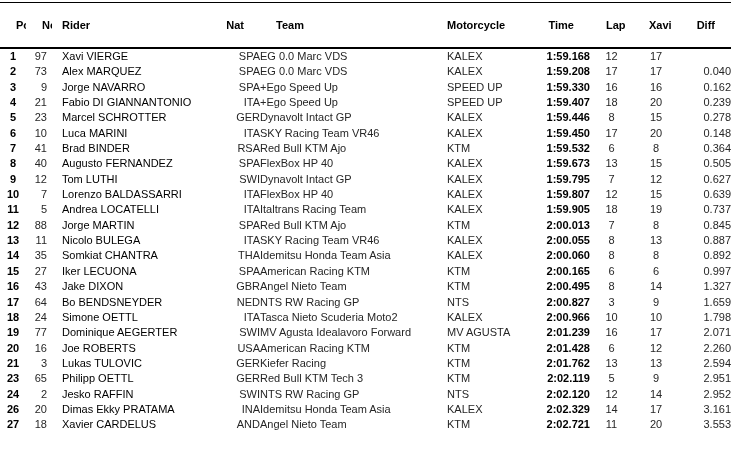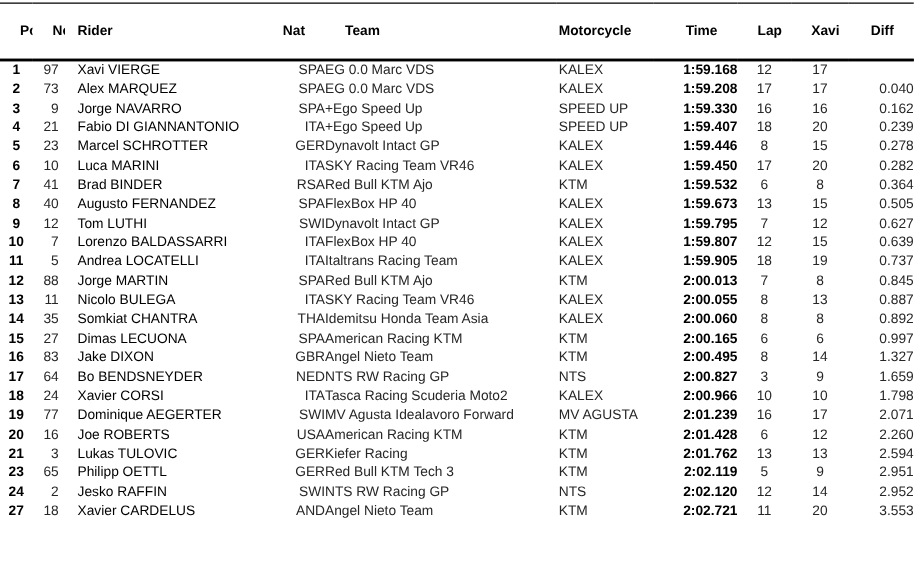--- a/index.html
+++ b/index.html
@@ -166,21 +166,21 @@
         <tr>
           <td class="col-pos">6</td>
           <td class="col-no">10</td>
           <td class="col-rider">Luca MARINI</td>
           <td class="col-nat">ITA</td>
           <td class="col-team">SKY Racing Team VR46</td>
           <td class="col-motorcycle">KALEX</td>
           <td class="col-time">1:59.450</td>
           <td class="col-lap">17</td>
           <td class="col-total">20</td>
-          <td class="col-diff">0.282</td>
+          <td class="col-diff">0.148</td>
         </tr>
         <tr>
           <td class="col-pos">7</td>
           <td class="col-no">41</td>
           <td class="col-rider">Brad BINDER</td>
           <td class="col-nat">RSA</td>
           <td class="col-team">Red Bull KTM Ajo</td>
           <td class="col-motorcycle">KTM</td>
           <td class="col-time">1:59.532</td>
           <td class="col-lap">6</td>
@@ -267,32 +267,32 @@
           <td class="col-team">Idemitsu Honda Team Asia</td>
           <td class="col-motorcycle">KALEX</td>
           <td class="col-time">2:00.060</td>
           <td class="col-lap">8</td>
           <td class="col-total">8</td>
           <td class="col-diff">0.892</td>
         </tr>
         <tr>
           <td class="col-pos">15</td>
           <td class="col-no">27</td>
-          <td class="col-rider">Dimas LECUONA</td>
+          <td class="col-rider">Iker LECUONA</td>
           <td class="col-nat">SPA</td>
           <td class="col-team">American Racing KTM</td>
           <td class="col-motorcycle">KTM</td>
           <td class="col-time">2:00.165</td>
           <td class="col-lap">6</td>
           <td class="col-total">6</td>
           <td class="col-diff">0.997</td>
         </tr>
         <tr>
           <td class="col-pos">16</td>
-          <td class="col-no">83</td>
+          <td class="col-no">43</td>
           <td class="col-rider">Jake DIXON</td>
           <td class="col-nat">GBR</td>
           <td class="col-team">Angel Nieto Team</td>
           <td class="col-motorcycle">KTM</td>
           <td class="col-time">2:00.495</td>
           <td class="col-lap">8</td>
           <td class="col-total">14</td>
           <td class="col-diff">1.327</td>
         </tr>
         <tr>
@@ -303,23 +303,23 @@
           <td class="col-team">NTS RW Racing GP</td>
           <td class="col-motorcycle">NTS</td>
           <td class="col-time">2:00.827</td>
           <td class="col-lap">3</td>
           <td class="col-total">9</td>
           <td class="col-diff">1.659</td>
         </tr>
         <tr>
           <td class="col-pos">18</td>
           <td class="col-no">24</td>
-          <td class="col-rider">Xavier CORSI</td>
-          <td class="col-nat">ITA</td>
-          <td class="col-team">Tasca Racing Scuderia Moto2</td>
+          <td class="col-rider">Simone OETTL</td>
+          <td class="col-nat">ITA</td>
+          <td class="col-team">Tasca Nieto Scuderia Moto2</td>
           <td class="col-motorcycle">KALEX</td>
           <td class="col-time">2:00.966</td>
           <td class="col-lap">10</td>
           <td class="col-total">10</td>
           <td class="col-diff">1.798</td>
         </tr>
         <tr>
           <td class="col-pos">19</td>
           <td class="col-no">77</td>
           <td class="col-rider">Dominique AEGERTER</td>
@@ -373,20 +373,32 @@
           <td class="col-rider">Jesko RAFFIN</td>
           <td class="col-nat">SWI</td>
           <td class="col-team">NTS RW Racing GP</td>
           <td class="col-motorcycle">NTS</td>
           <td class="col-time">2:02.120</td>
           <td class="col-lap">12</td>
           <td class="col-total">14</td>
           <td class="col-diff">2.952</td>
         </tr>
         <tr>
+          <td class="col-pos">26</td>
+          <td class="col-no">20</td>
+          <td class="col-rider">Dimas Ekky PRATAMA</td>
+          <td class="col-nat">INA</td>
+          <td class="col-team">Idemitsu Honda Team Asia</td>
+          <td class="col-motorcycle">KALEX</td>
+          <td class="col-time">2:02.329</td>
+          <td class="col-lap">14</td>
+          <td class="col-total">17</td>
+          <td class="col-diff">3.161</td>
+        </tr>
+        <tr>
           <td class="col-pos">27</td>
           <td class="col-no">18</td>
           <td class="col-rider">Xavier CARDELUS</td>
           <td class="col-nat">AND</td>
           <td class="col-team">Angel Nieto Team</td>
           <td class="col-motorcycle">KTM</td>
           <td class="col-time">2:02.721</td>
           <td class="col-lap">11</td>
           <td class="col-total">20</td>
           <td class="col-diff">3.553</td>

